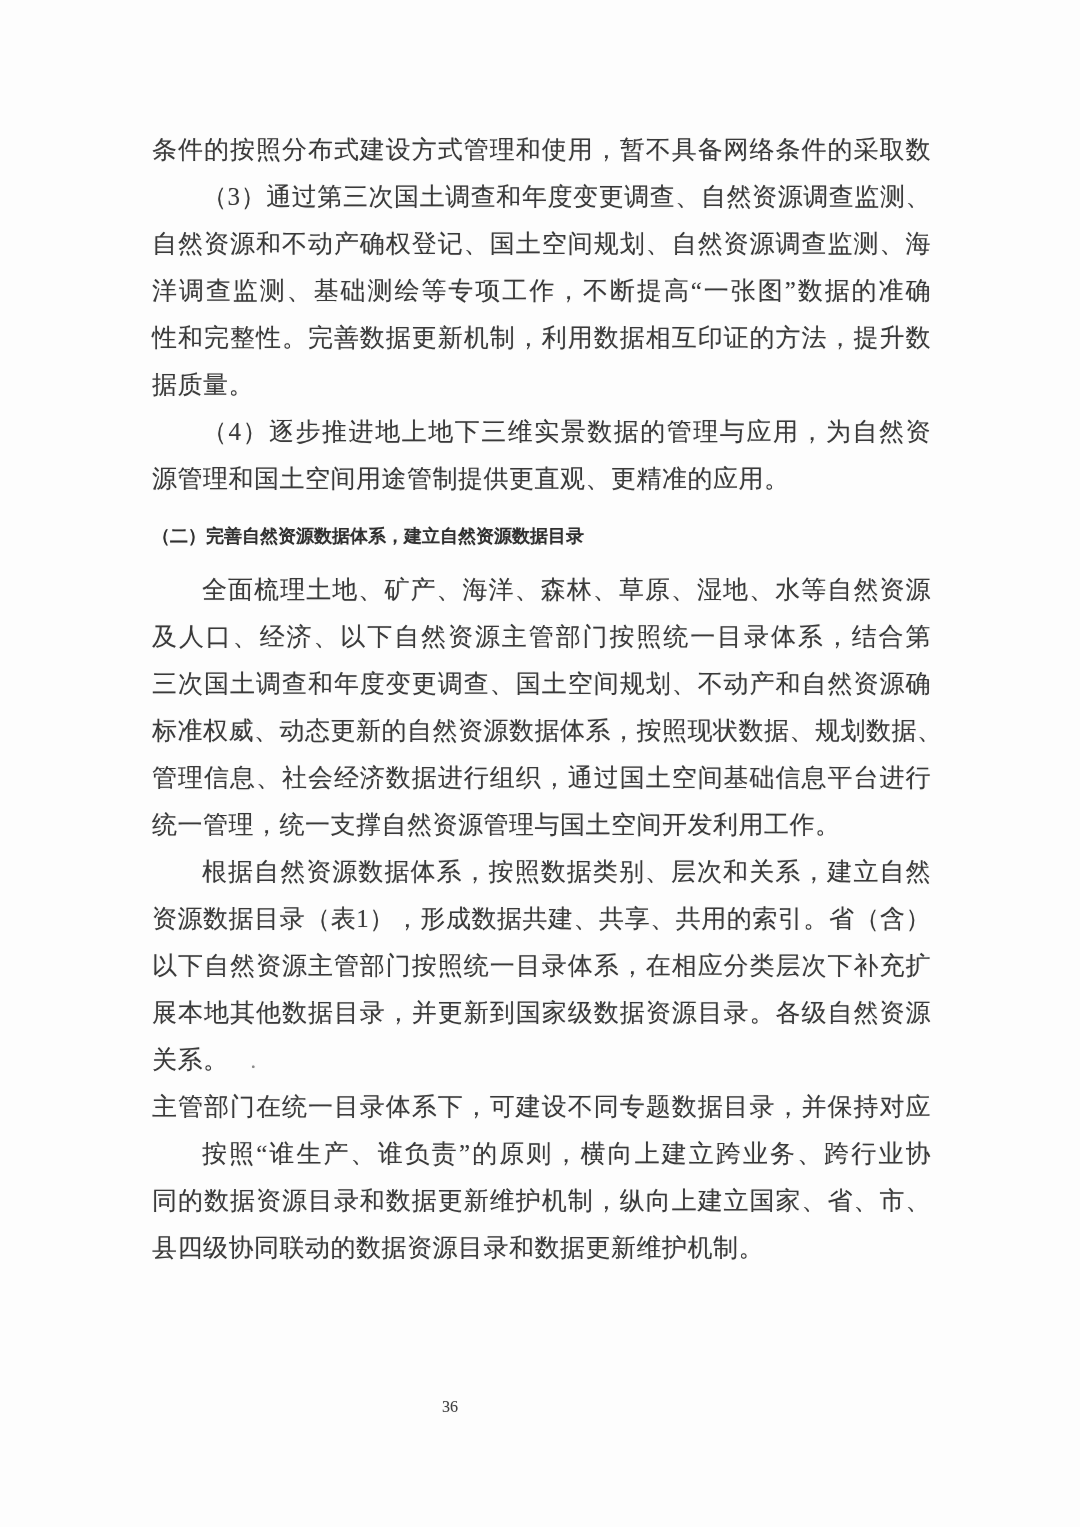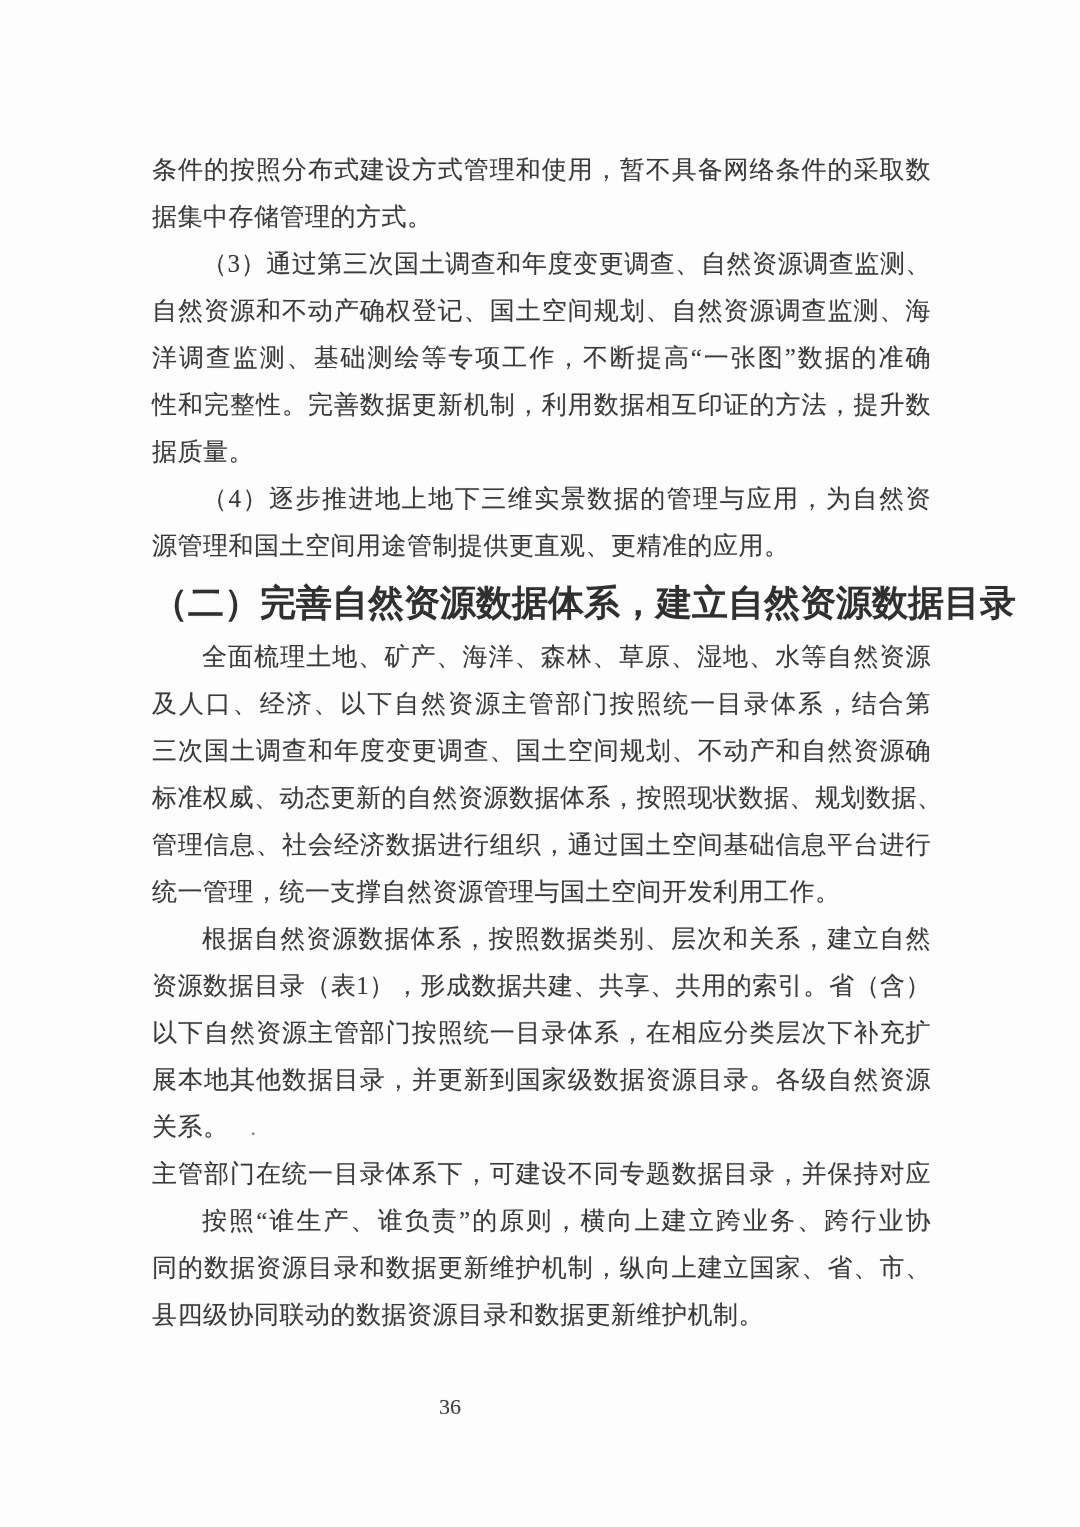--- a/index.html
+++ b/index.html
@@ -7,21 +7,21 @@
   .page{
     position:relative;
     width:1080px;height:1527px;
     background:#fdfdfd;
     overflow:hidden;
     font-family:"Liberation Serif","DejaVu Serif",serif;
     color:#3a3a3a;
   }
   .content{
     position:absolute;
-    left:152px;top:146px;
+    left:152px;top:126px;
     width:779px;
   }
   .ln{
     height:47px;
     line-height:47px;
     font-size:25px;
     letter-spacing:0.5px;
     text-align:justify;
     text-align-last:justify;
     white-space:nowrap;
@@ -31,21 +31,21 @@
   .ln.lastline{
     text-align:left;
     text-align-last:left;
   }
   .ln.first{
     text-indent:2em;
   }
   .heading{
     font-family:"Liberation Sans","DejaVu Sans",sans-serif;
     font-weight:700;
-    font-size:36px;
+    font-size:18px;
     color:#303030;
     height:50px;
     line-height:50px;
     margin:9px 0 5px 0;
     text-align:left;
     text-align-last:left;
     white-space:nowrap;
     text-shadow:0 0 1px rgba(70,70,70,0.3);
   }
   .stray-dot{
@@ -53,34 +53,33 @@
     margin-left:22px;
     font-size:22px;
     color:#8a8a8a;
     text-align-last:auto;
   }
   .page-number{
     position:absolute;
     left:0;top:1392px;
     width:900px;
     text-align:center;
-    font-size:22px;
+    font-size:16px;
     line-height:30px;
     color:#404040;
     text-shadow:0 0 1px rgba(90,90,90,0.35);
   }
 </style>
 </head>
 <body>
 
 <div class="page">
   <div class="content">
 
     <div class="ln">条件的按照分布式建设方式管理和使用，暂不具备网络条件的采取数</div>
-    <div class="ln lastline">据集中存储管理的方式。</div>
 
     <div class="ln first">（3）通过第三次国土调查和年度变更调查、自然资源调查监测、</div>
     <div class="ln">自然资源和不动产确权登记、国土空间规划、自然资源调查监测、海</div>
     <div class="ln">洋调查监测、基础测绘等专项工作，不断提高“一张图”数据的准确</div>
     <div class="ln">性和完整性。完善数据更新机制，利用数据相互印证的方法，提升数</div>
     <div class="ln lastline">据质量。</div>
 
     <div class="ln first">（4）逐步推进地上地下三维实景数据的管理与应用，为自然资</div>
     <div class="ln lastline">源管理和国土空间用途管制提供更直观、更精准的应用。</div>
 

